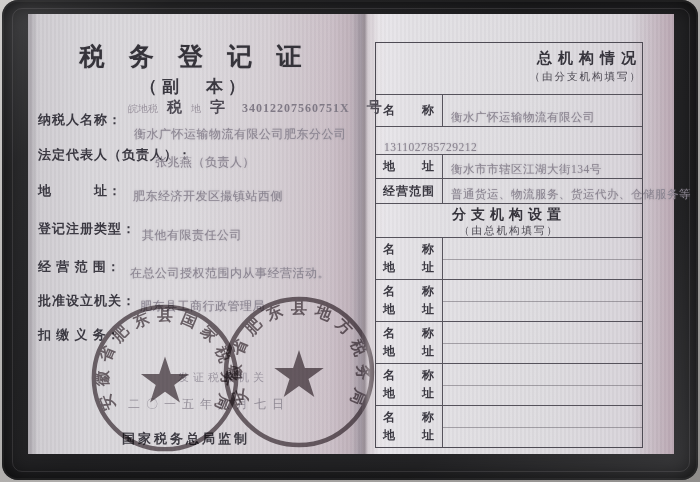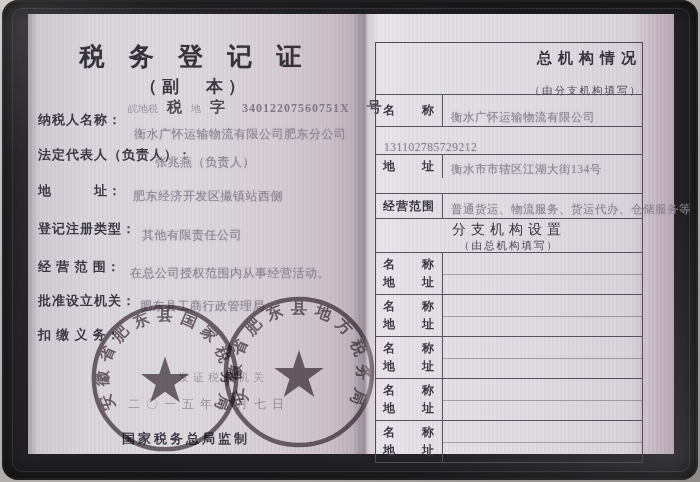--- a/index.html
+++ b/index.html
@@ -57,34 +57,34 @@
   .footer{left:58px;top:416px;width:200px;text-align:center;font-size:13px;font-weight:bold;
     color:#3e3c44;letter-spacing:3px;}
   .stamp{position:absolute;z-index:4;opacity:.8;mix-blend-mode:multiply;}
   .stamp svg{display:block;}
   
   .rtable{position:absolute;left:13px;top:28px;width:266px;border:1.5px solid #4e4b54;color:#3b3942;}
   .trow{display:flex;border-top:1px solid #56535c;position:relative;}
   .trow:first-child{border-top:none;}
   .thead{display:block;height:45px;text-align:right;}
   .thead .t1{margin-top:6px;font-size:15px;font-weight:bold;letter-spacing:6px;color:#36343c;}
-  .thead .t2{margin-top:16px;font-size:10.5px;letter-spacing:2px;color:#4a4750;}
+  .thead .t2{margin-top:2px;font-size:10.5px;letter-spacing:2px;color:#4a4750;}
   .lcell{width:66px;border-right:1px solid #56535c;display:flex;align-items:center;
     justify-content:center;font-size:12px;font-weight:bold;letter-spacing:1px;}
   .vcell{flex:1;position:relative;}
   .vcell .hand{position:absolute;left:8px;bottom:1px;font-size:11.5px;color:#8b8591;
     white-space:nowrap;letter-spacing:.5px;text-shadow:0 0 1.5px rgba(139,133,145,.5);}
   .sechead{display:block;height:33px;text-align:center;}
-  .sechead .t1{margin-top:2px;font-size:14px;font-weight:normal;letter-spacing:5px;color:#36343c;}
+  .sechead .t1{margin-top:2px;font-size:14px;font-weight:bold;letter-spacing:5px;color:#36343c;}
   .sechead .t2{font-size:10.5px;letter-spacing:2px;color:#4a4750;}
   .pair{height:41px;}
   .pair .lcell{flex-direction:column;justify-content:space-around;padding:2px 0;}
   .pair .inner-line{position:absolute;left:66px;right:0;top:50%;height:0;
     border-top:1px solid rgba(86,83,92,.45);}
-  .r-name{height:31px;} .r-id{height:27px;} .r-addr{height:23px;} .r-scope{height:24px;margin-top:15px;}
+  .r-name{height:31px;} .r-id{height:27px;} .r-addr{height:23px;} .r-scope{height:24px;}
   .r-scope .hand{overflow:visible;}
 </style>
 </head>
 <body>
 
 <div class="cover"></div>
 <div class="cover-edge"></div>
 
 <div class="spread">
 

